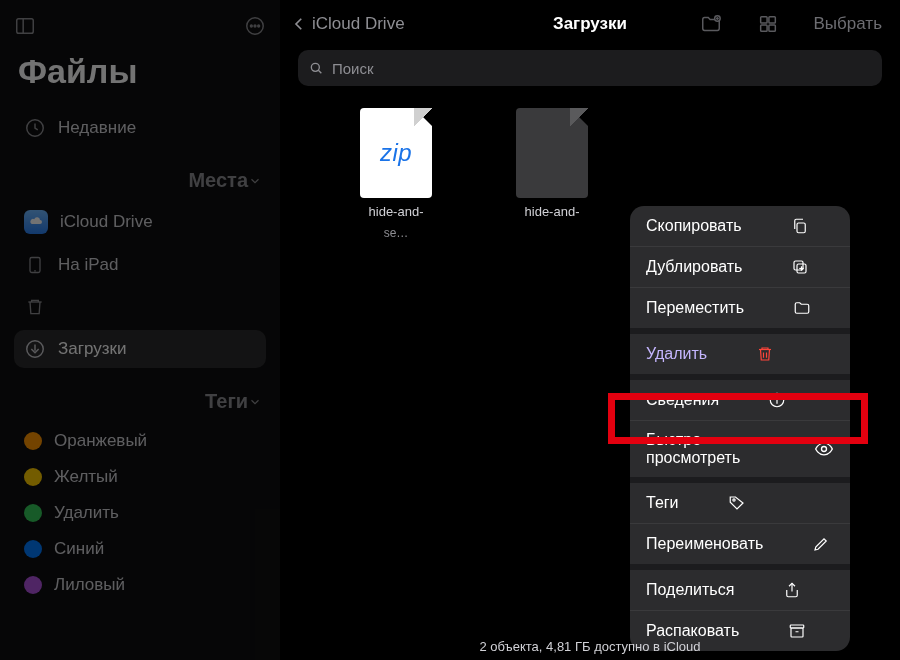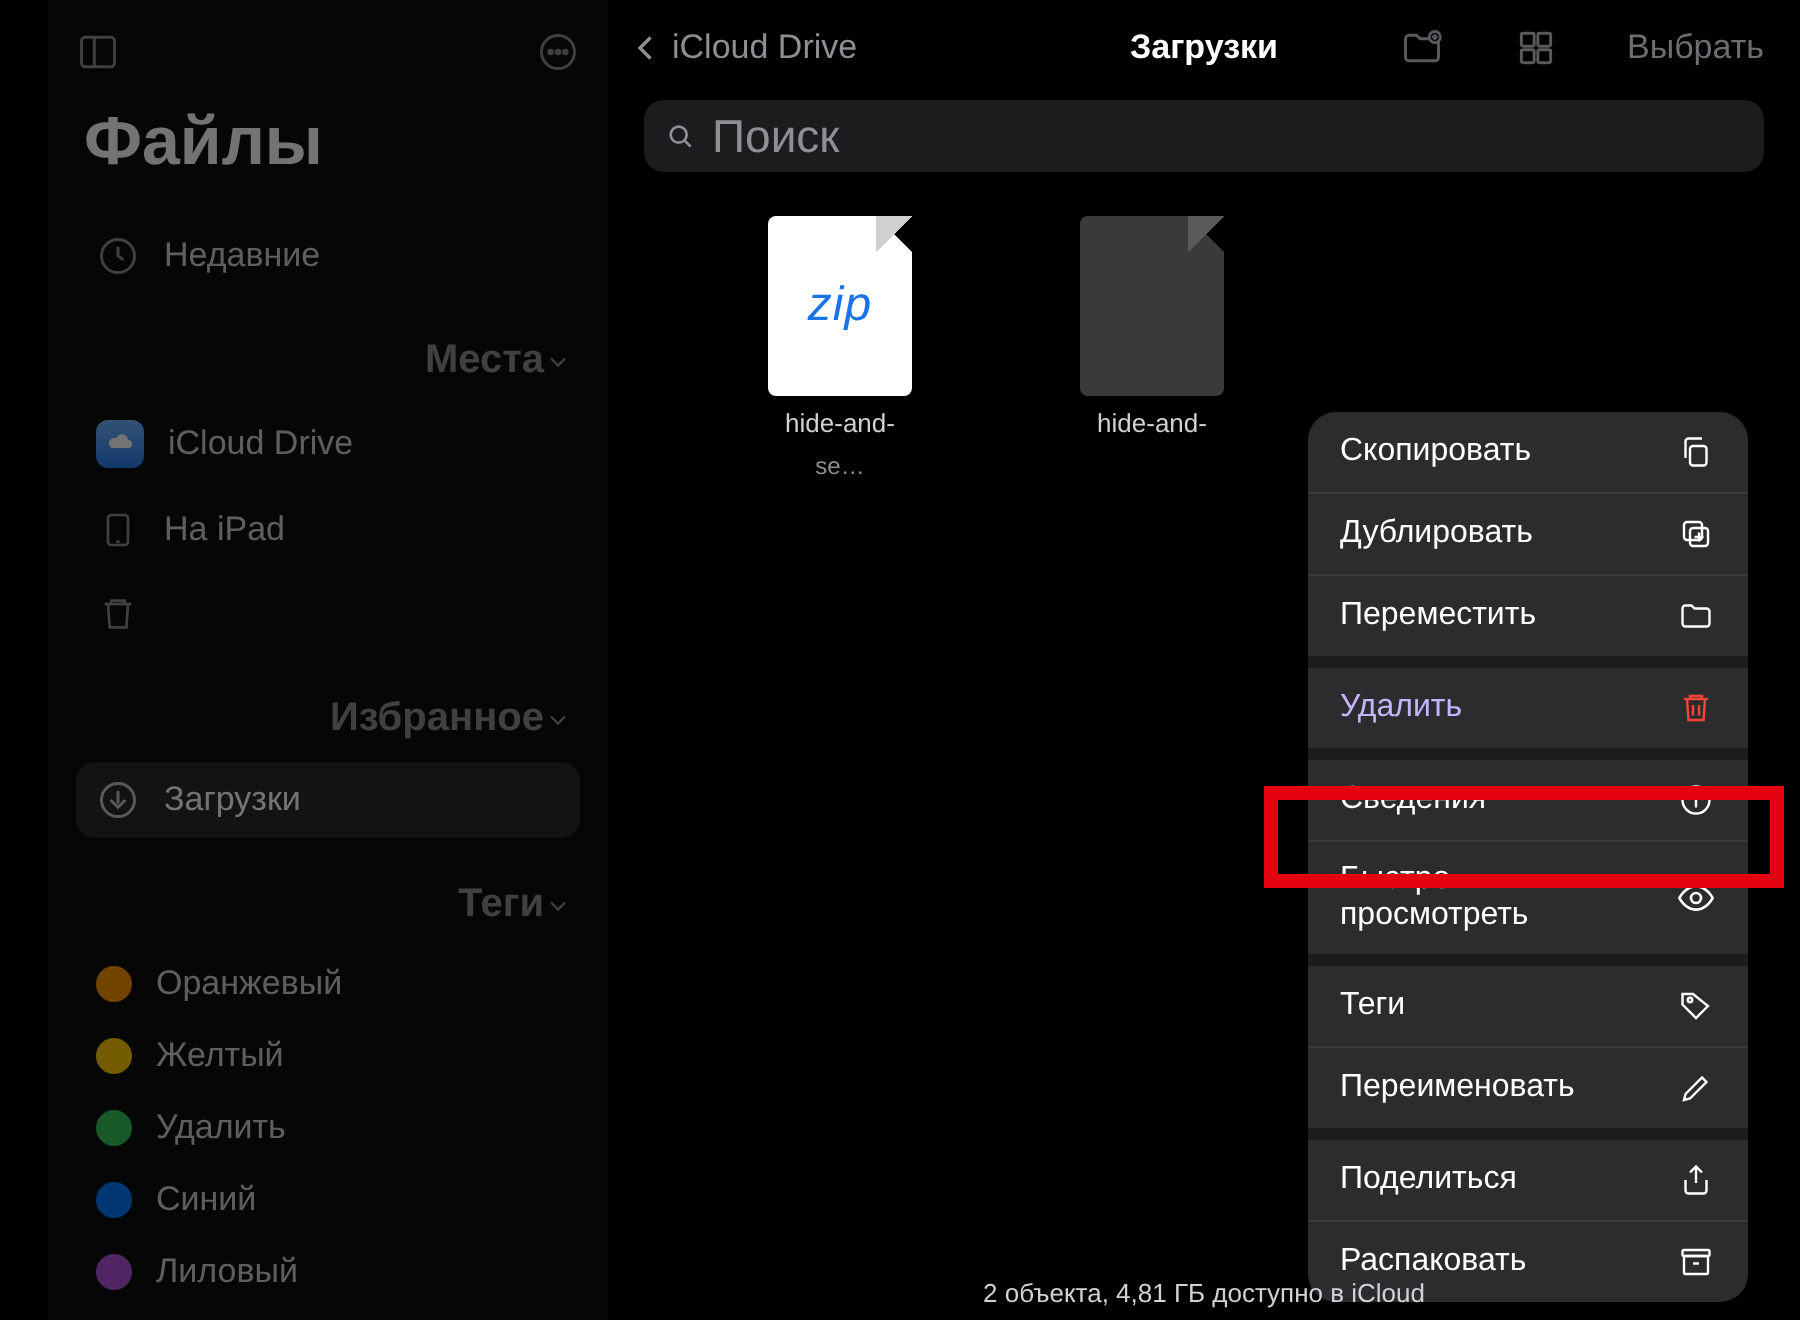--- a/index.html
+++ b/index.html
@@ -1,19 +1,19 @@
 <!DOCTYPE html>
 <html><head>
 <meta charset="utf-8">
 <style>
   * { box-sizing: border-box; margin: 0; padding: 0; }
   html, body { width: 900px; height: 660px; overflow: hidden; background: #000; font-family: -apple-system, "Helvetica Neue", Arial, sans-serif; color: #e6e6e6; }
   .app { display: flex; width: 100%; height: 100%; }
   
-  .sidebar { width: 280px; background: #0f0f10; padding: 12px 14px 0 14px; display: flex; flex-direction: column; gap: 4px; position: relative; margin-left: 24px; }
+  .sidebar { width: 280px; background: #0f0f10; padding: 12px 14px 0 14px; display: flex; flex-direction: column; gap: 4px; position: relative; }
   .dim { opacity: 0.45; }
   .sb-topbar { display: flex; justify-content: space-between; align-items: center; height: 28px; margin-bottom: 6px; }
   .sb-topbar .ic { width: 22px; height: 22px; color: #8e8e93; display:flex; align-items:center; justify-content:center; }
   .sb-title { font-size: 34px; font-weight: 700; color: #fff; margin: 2px 0 14px 4px; }
   .sb-item { display: flex; align-items: center; gap: 12px; padding: 8px 10px; border-radius: 10px; font-size: 17px; color: #d1d1d6; cursor: pointer; }
   .sb-item .ic { width: 22px; height: 22px; display:flex; align-items:center; justify-content:center; color:#8e8e93; }
   .sb-item.selected { background: #2c2c2e; color: #fff; }
   .sb-section { display:flex; align-items:center; justify-content:flex-end; margin: 18px 4px 6px 4px; }
   .sb-section-label { font-size: 20px; font-weight: 600; color: #8e8e93; }
   .chev { width: 14px; height: 14px; color: #8e8e93; }
@@ -22,34 +22,34 @@
   
   .main { flex: 1; background: #000; display: flex; flex-direction: column; position: relative; }
   .nav { display:flex; align-items:center; height: 44px; padding: 4px 18px 0 10px; color:#8e8e93; font-size: 17px; }
   .back { display:flex; align-items:center; gap:4px; color:#8e8e93; cursor:pointer; }
   .nav-title { position:absolute; left:50%; transform:translateX(-50%); color:#fff; font-size:17px; font-weight:600; }
   .nav-right { margin-left:auto; display:flex; align-items:center; gap:35px; }
   .nav-right .ic { width:22px; height:22px; color:#5a5a5e; display:flex;align-items:center;justify-content:center;}
   .select-btn { color:#6d6d72; font-size:17px; }
   .searchbar { margin: 6px 18px 14px 18px; background:#1c1c1e; border-radius:10px; height:36px; display:flex; align-items:center; padding:0 10px; gap:8px; }
   .searchbar .ic { width:16px; height:16px; color:#8e8e93; }
-  .searchbar span { color:#8e8e93; font-size:23px; }
+  .searchbar span { color:#8e8e93; font-size:15px; }
   .grid { display:flex; gap: 56px; padding: 8px 0 0 66px; }
   .file { display:flex; flex-direction:column; align-items:center; width: 100px; }
   .thumb { width: 72px; height: 90px; background:#fff; border-radius:4px; position:relative; display:flex; align-items:center; justify-content:center; }
   .thumb.dark { background:#3a3a3c; }
   .thumb .corner { position:absolute; top:0; right:0; width:0; height:0; border-left:18px solid transparent; border-top:18px solid #000; }
   .thumb .corner2 { position:absolute; top:0; right:0; width:18px; height:18px; background:linear-gradient(135deg,#d0d0d0 50%, transparent 50%); }
   .thumb.dark .corner2 { background:linear-gradient(135deg,#5a5a5c 50%, transparent 50%); }
   .zip-label { color:#1a73e8; font-weight:500; font-size:24px; letter-spacing:0.5px;font-style:italic; }
   .fname { margin-top:6px; font-size:13px; color:#d1d1d6; text-align:center; line-height:1.25; max-width: 110px; }
   .fname.gray { color:#8e8e93; font-size:12px; }
   
   .ctx { position:absolute; left:350px; top:206px; width:220px; background:#2c2c2e; border-radius:14px; overflow:hidden; box-shadow:0 10px 40px rgba(0,0,0,0.6); }
-  .ctx-row { display:flex; align-items:center; justify-content:space-between; padding: 10px 16px; font-size:16px; color:#fff; cursor:pointer; position:relative;gap:48px; }
+  .ctx-row { display:flex; align-items:center; padding: 10px 16px; font-size:16px; color:#fff; cursor:pointer; position:relative;gap:48px; }
   .ctx-row .ic { width:20px; height:20px; color:#fff; display:flex;align-items:center;justify-content:center;}
   .ctx-row.danger { color:#c4b5fd; }
   .ctx-row.danger .ic { color:#ff453a; }
   .ctx-sep { height:6px; background:#1c1c1e; }
   .ctx-hair { height:1px; background:#3a3a3c; }
   .ctx-row.qv { position:relative; z-index: 3; }
   
   .red-box { position:absolute; left:328px; top:393px; width:260px; height:51px; border:7px solid #e3000f; z-index:4; pointer-events:none; }
   
   .footer { position:absolute; bottom:6px; left:0; right:0; text-align:center; font-size:13px; color:#d1d1d6;margin-top:32px; }
@@ -117,28 +117,20 @@
     <div class="sb-item">
       <span class="ic">
         <svg viewBox="0 0 24 24" width="20" height="20" fill="none" stroke="currentColor" stroke-width="1.6">
             <polyline points="4 6 20 6"></polyline>
             <path d="M8 6V4h8v2"></path>
             <path d="M6 6l1 14h10l1-14"></path>
           </svg>
       </span>
     </div>
 
-    <div class="sb-section">
-      <span class="sb-section-label">Избранное</span>
-      <span class="chev">
-        <svg viewBox="0 0 24 24" width="14" height="14" fill="none" stroke="currentColor" stroke-width="2">
-            <polyline points="6 9 12 15 18 9"></polyline>
-          </svg>
-      </span>
-    </div>
     <div class="sb-item selected" style="opacity:1">
       <span class="ic" style="color:#c7c7cc">
         <svg viewBox="0 0 24 24" width="22" height="22" fill="none" stroke="currentColor" stroke-width="1.6">
             <circle cx="12" cy="12" r="9"></circle>
             <line x1="12" y1="7" x2="12" y2="14"></line>
             <polyline points="8 12 12 16 16 12"></polyline>
           </svg>
       </span>
       <span style="color:#fff">Загрузки</span>
     </div>

